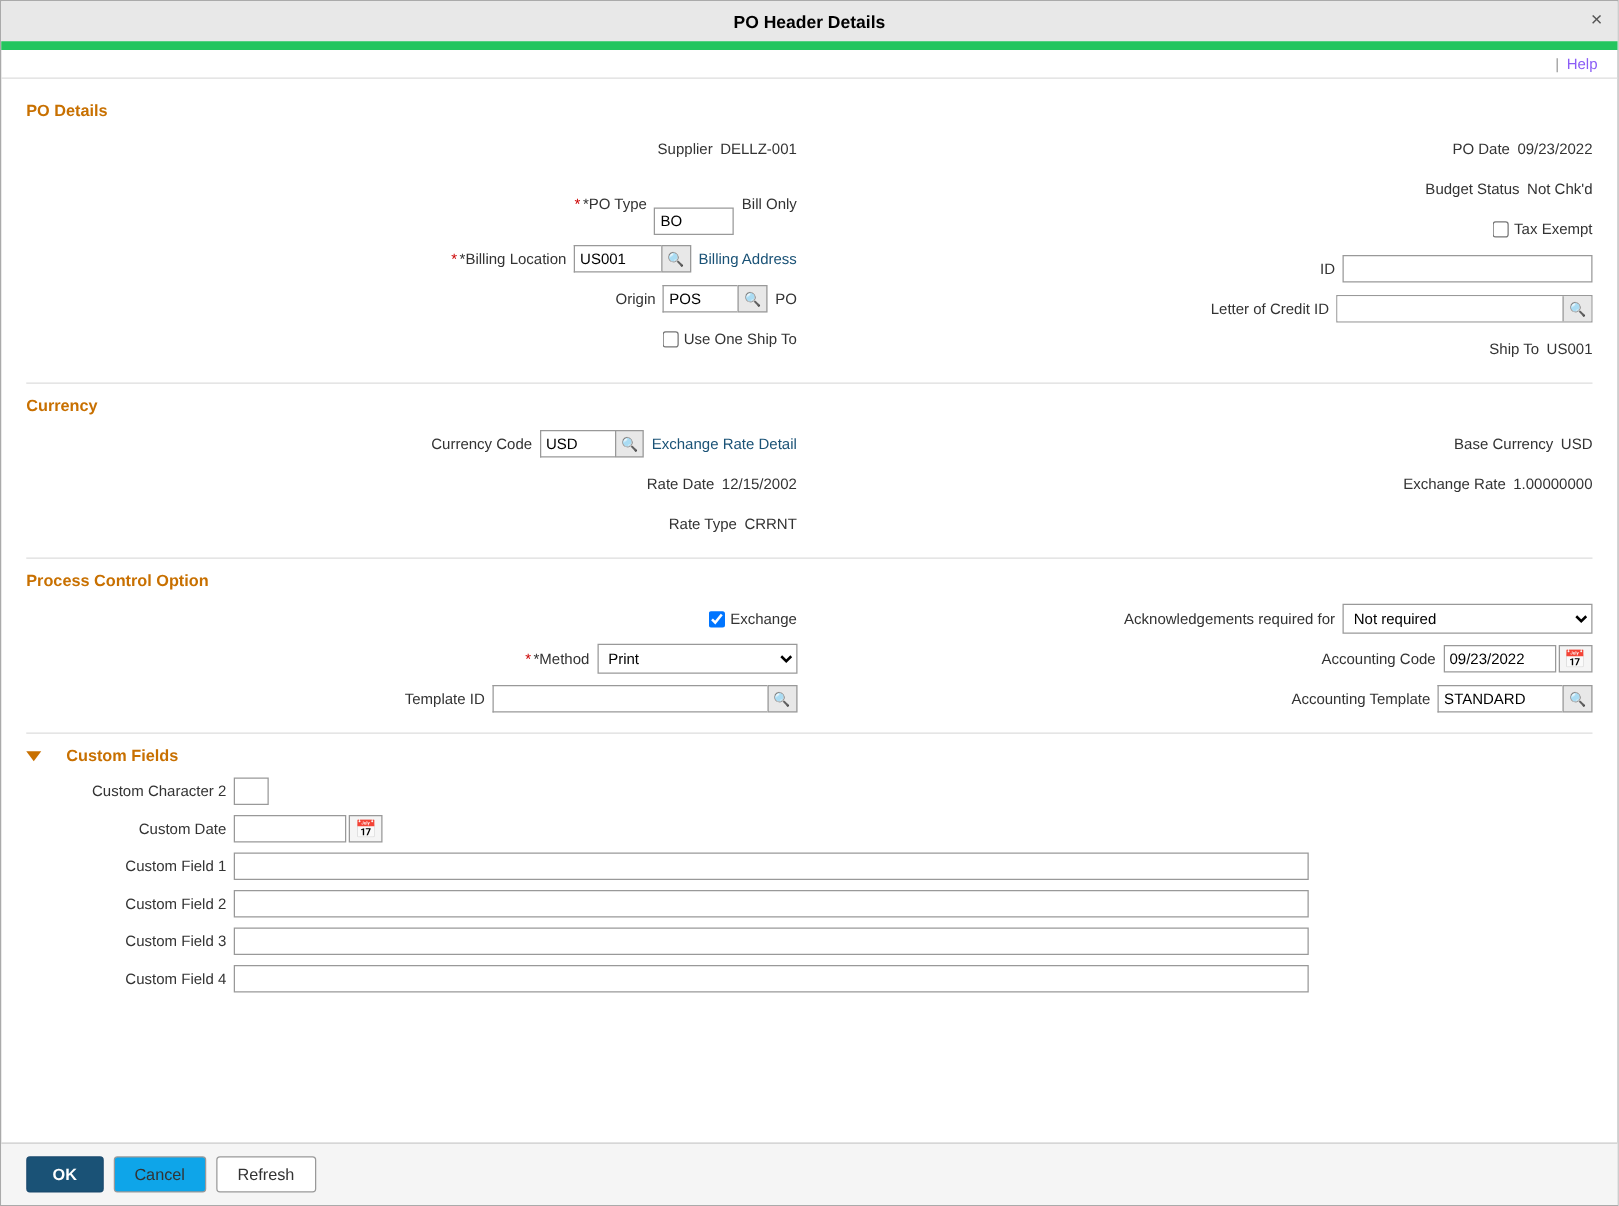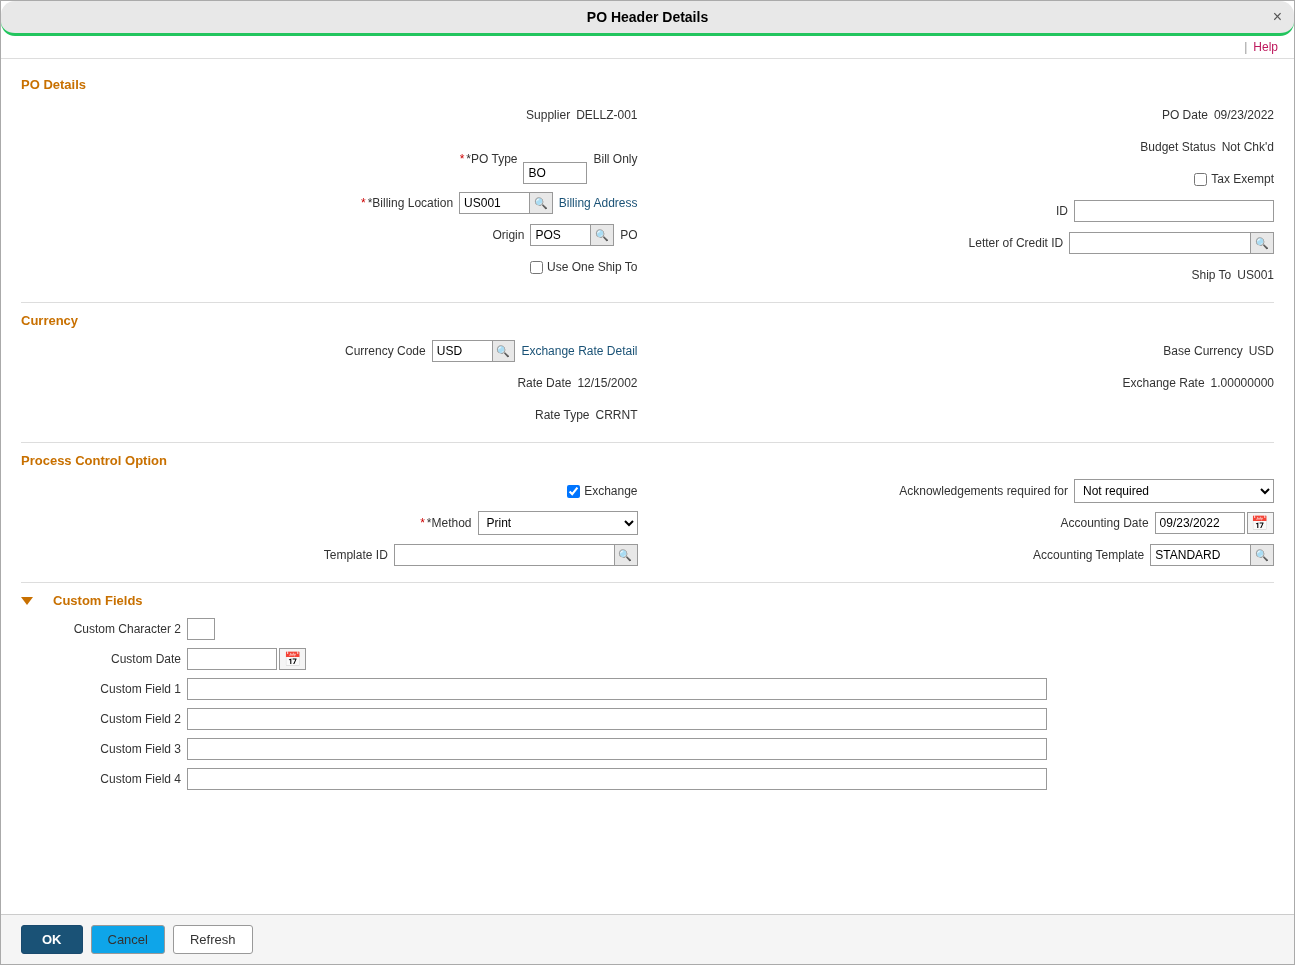--- a/index.html
+++ b/index.html
@@ -15,27 +15,26 @@
     .window {
       width: 1295px;
       min-height: 965px;
       background: #ffffff;
       border: 1px solid #aaa;
       display: flex;
       flex-direction: column;
     }
     .title-bar {
       background: #e8e8e8;
-      border-bottom: 3px solid #22c55e;
+      border-bottom: 7px solid #22c55e;
       padding: 8px 12px;
       display: flex;
       justify-content: center;
       align-items: center;
       position: relative;
-      border-radius: 14px;
     }
     .title-bar-text {
       font-weight: bold;
       font-size: 14px;
       color: #000;
     }
     .close-btn {
       position: absolute;
       right: 12px;
       top: 50%;
@@ -47,21 +46,21 @@
       border: none;
     }
     .help-bar {
       display: flex;
       justify-content: flex-end;
       padding: 4px 16px;
       border-bottom: 1px solid #ddd;
       font-size: 12px;
     }
     .help-bar a {
-      color: #be185d;
+      color: #8b5cf6;
       text-decoration: none;
     }
     .help-separator {
       margin-right: 6px;
       color: #999;
     }
     .content {
       flex: 1;
       padding: 12px 20px;
       overflow-y: auto;
@@ -456,21 +455,21 @@
         <div class="form-col">
           <div class="form-row">
             <span class="form-label" style="min-width:190px;">Acknowledgements required for</span>
             <select style="width:200px;">
               <option>Not required</option>
               <option>All</option>
               <option>Amendments only</option>
             </select>
           </div>
           <div class="form-row">
-            <span class="form-label" style="min-width:190px;">Accounting Date</span>
+            <span class="form-label" style="min-width:190px;">Accounting Code</span>
             <div class="date-input-group">
               <input type="text" style="width: 90px;" value="09/23/2022">
               <button class="calendar-btn">📅</button>
             </div>
           </div>
           <div class="form-row">
             <span class="form-label" style="min-width:190px;">Accounting Template</span>
             <div class="search-group">
               <input type="text" style="width: 100px;" value="STANDARD">
               <button class="search-icon-btn">🔍</button>

